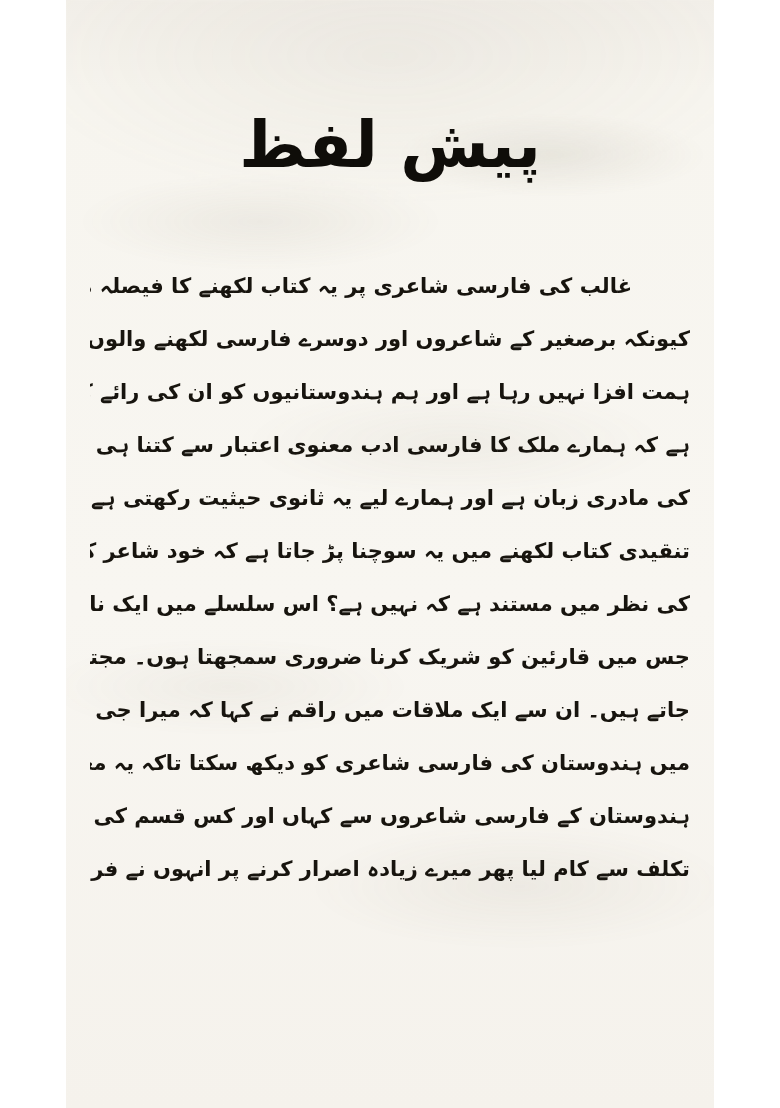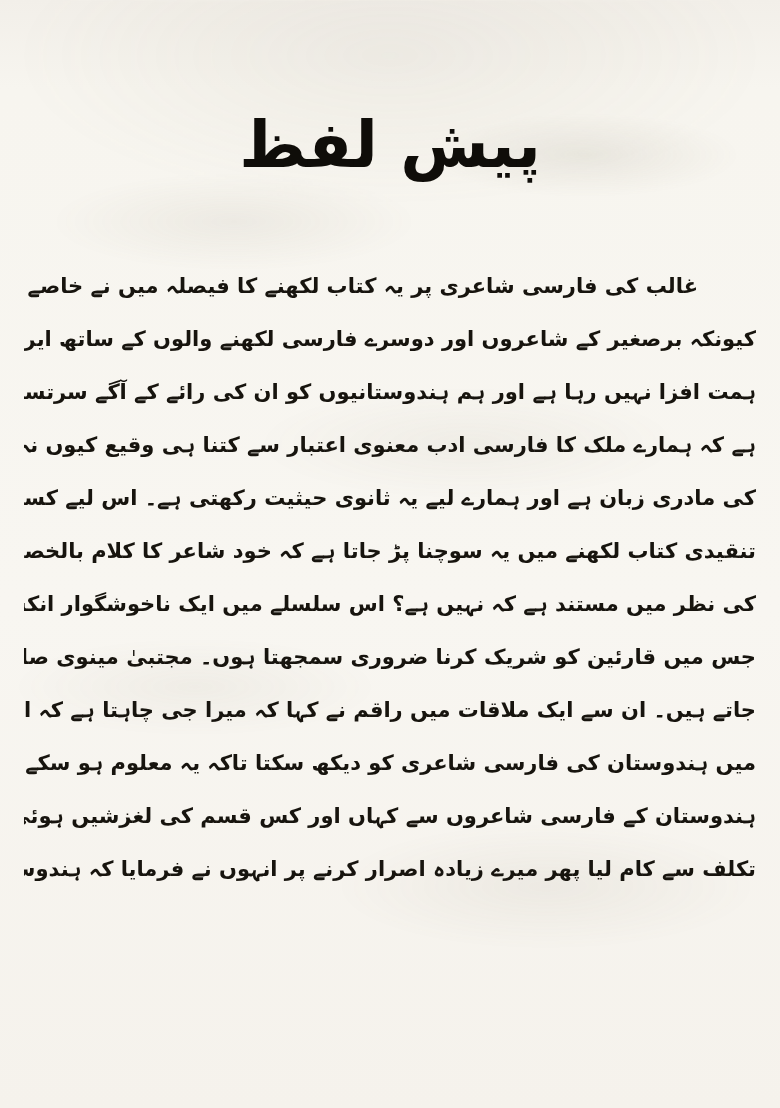--- a/index.html
+++ b/index.html
@@ -3,21 +3,21 @@
 <meta charset="utf-8">
 <style>
   * { margin: 0; padding: 0; box-sizing: border-box; }
 
   html, body {
     background: #ffffff;
   }
 
   .page {
     position: relative;
-    width: 780px;
+    width: 648px;
     height: 1108px;
     margin: 0 auto;
     background: linear-gradient(180deg, #f2efe9 0%, #f7f5ef 8%, #f8f6f1 55%, #f5f2ec 100%);
     overflow: hidden;
     font-family: "DejaVu Sans", sans-serif;
     color: #16140f;
   }
 
   
   .texture {

